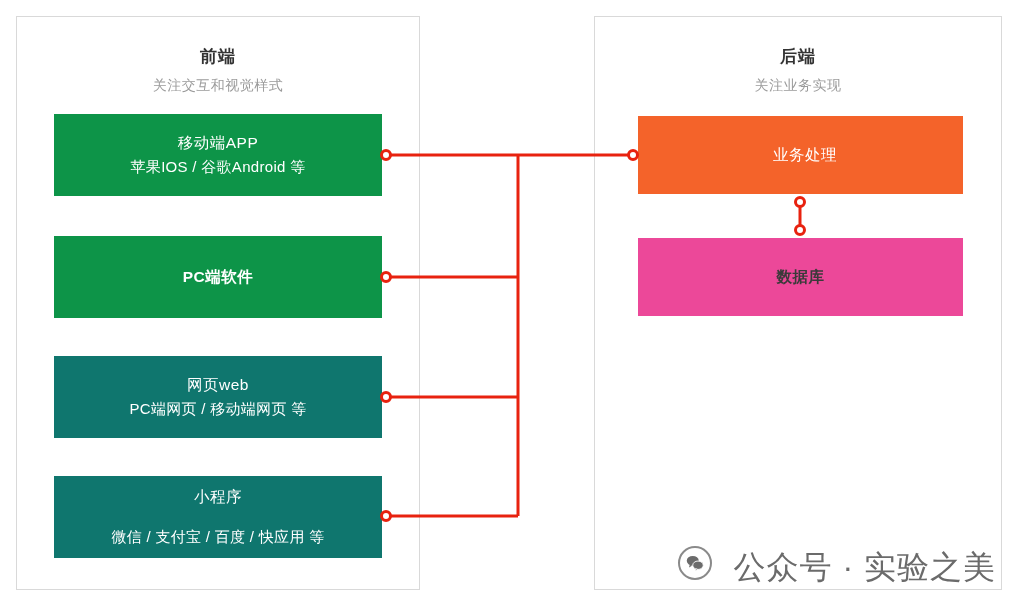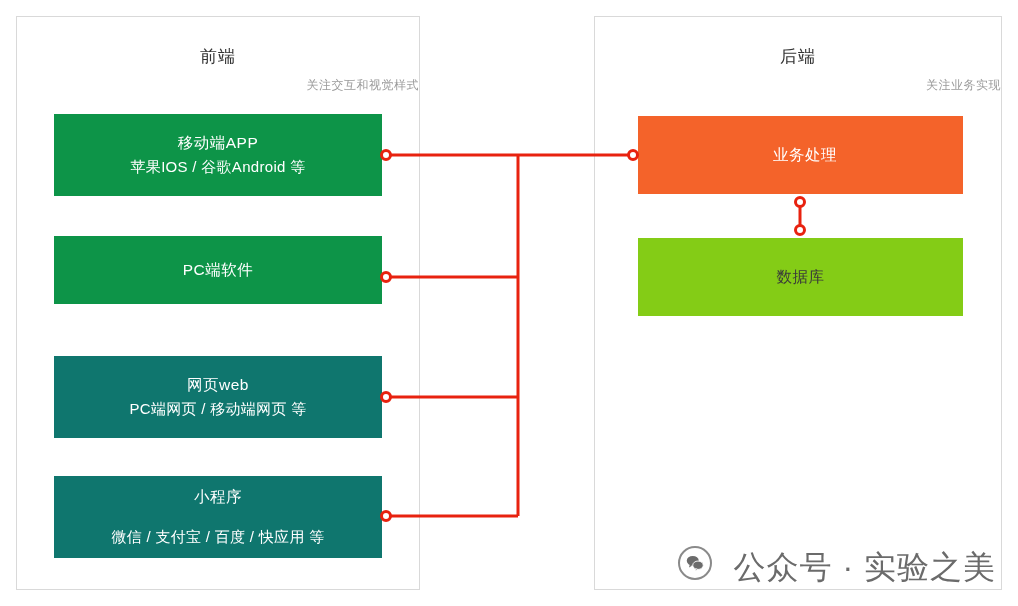--- a/index.html
+++ b/index.html
@@ -34,31 +34,31 @@
     top: 16px;
     width: 408px;
     height: 574px;
   }
   .panel-title {
     position: absolute;
     left: 0;
     right: 0;
     text-align: center;
     font-size: 17px;
-    font-weight: normal;
+    font-weight: bold;
     color: #333333;
     top: 28px;
     letter-spacing: 1px;
   }
   .panel-sub {
     position: absolute;
     left: 0;
     right: 0;
-    text-align: right;
-    font-size: 12px;
+    text-align: center;
+    font-size: 14px;
     color: #9b9b9b;
     top: 60px;
     letter-spacing: 0.5px;
   }
   .box {
     position: absolute;
     box-sizing: border-box;
     display: flex;
     flex-direction: column;
     align-items: center;
@@ -75,26 +75,26 @@
     font-size: 15px;
     line-height: 24px;
     letter-spacing: 0.3px;
   }
   .box.single .l1 {
     font-size: 15.5px;
   }
   .green { background: #0d9448; }
   .blue  { background: #0f766e; }
   .orange{ background: #f4632a; }
-  .yellow{ background: #84cc16; }
+  .yellow{ background: #ec4899; font-weight: bold; }
   .yellow .l1 { color: #3a3a3a; }
 
   
   #box-app    { left: 54px;  top: 114px; width: 328px; height: 82px; }
-  #box-pc     { left: 54px;  top: 236px; width: 328px; height: 68px; }
+  #box-pc     { left: 54px;  top: 236px; width: 328px; height: 82px; font-weight: bold; }
   #box-web    { left: 54px;  top: 356px; width: 328px; height: 82px; }
   #box-mini   { left: 54px;  top: 476px; width: 328px; height: 82px; gap: 16px; }
   #box-biz    { left: 638px; top: 116px; width: 325px; height: 78px; padding-left: 9px; }
   #box-db     { left: 638px; top: 238px; width: 325px; height: 78px; }
 
   #wires {
     position: absolute;
     left: 0; top: 0;
     width: 1018px;
     height: 606px;

